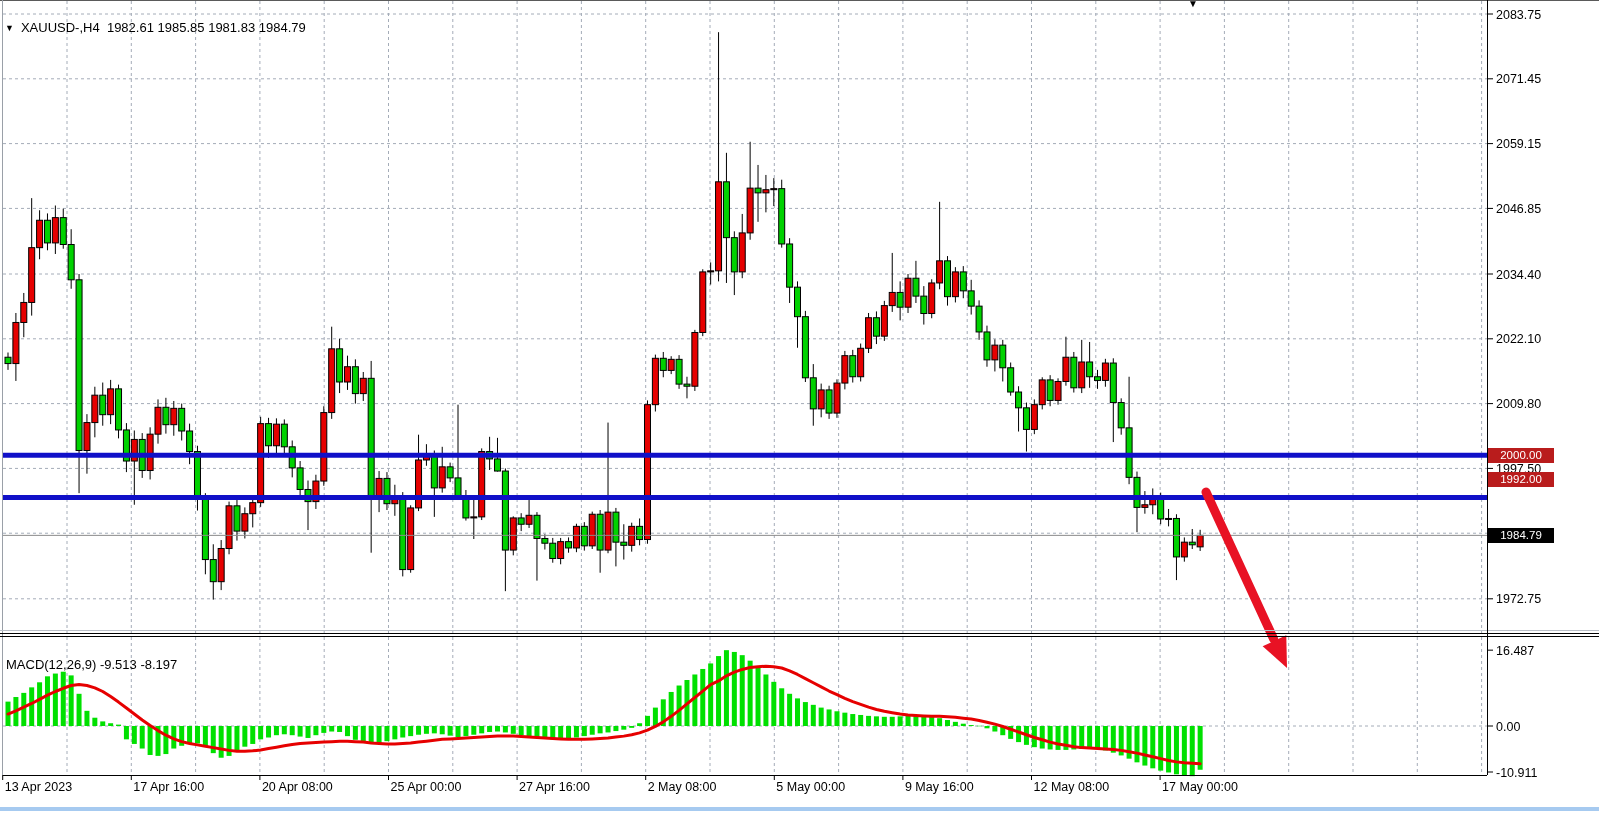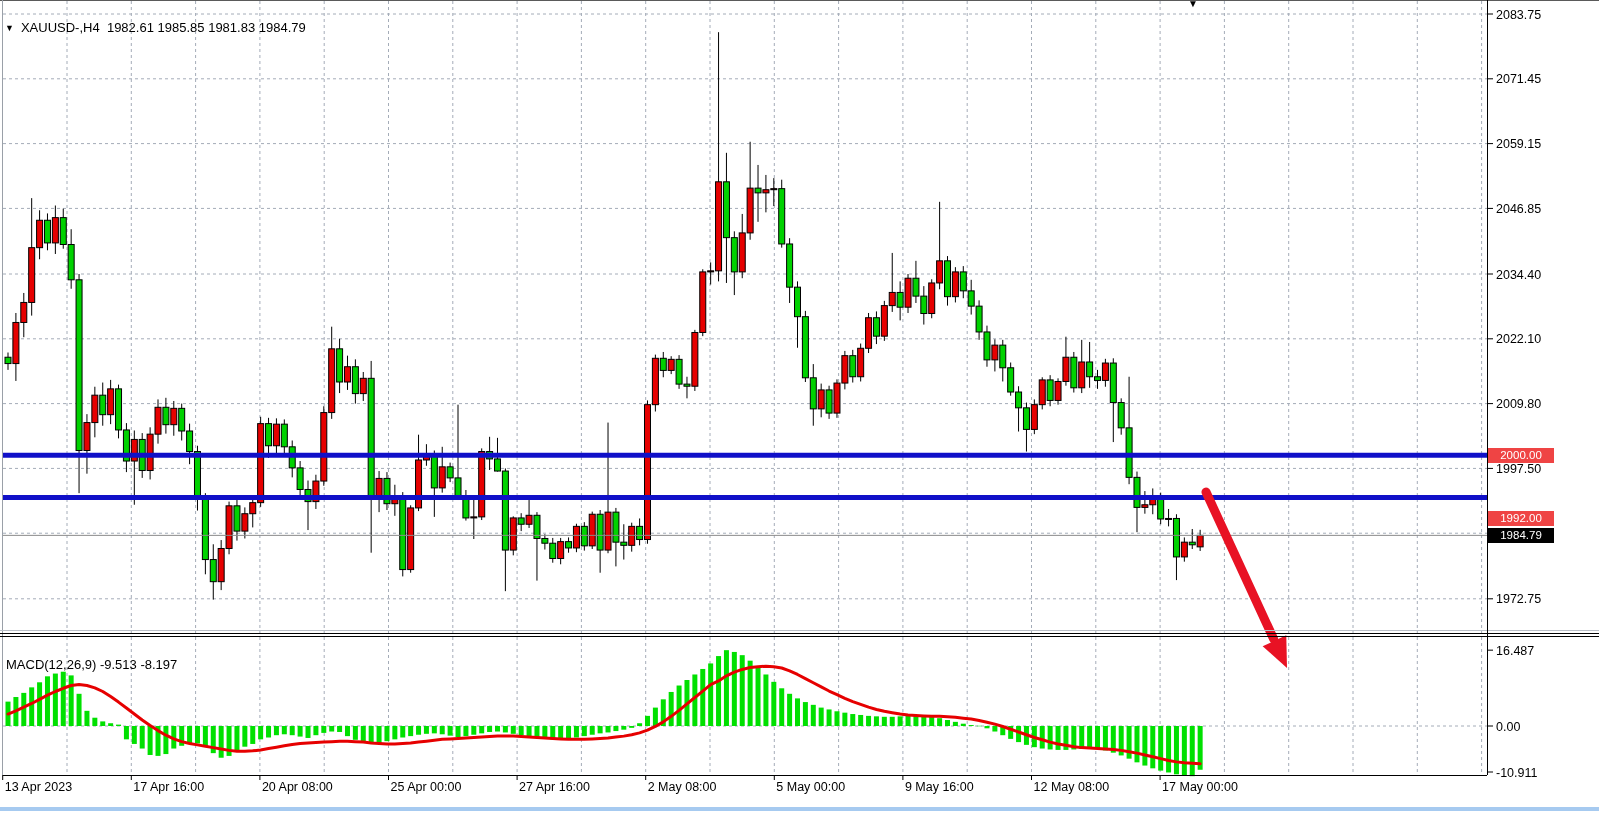--- a/index.html
+++ b/index.html
@@ -3,21 +3,21 @@
 <meta charset="utf-8">
 <style>
   html,body{margin:0;padding:0;background:#ffffff;font-family:"Liberation Sans",sans-serif;}
   #window{position:relative;width:1599px;height:813px;background:#fff;overflow:hidden;}
   #plot{position:absolute;left:0;top:0;}
   #title-bar{position:absolute;left:5px;top:20px;height:16px;font-size:13px;color:#000000;white-space:pre;}
   #title-bar .tri{font-size:9px;vertical-align:1px;margin-right:7px;}
   #macd-label{position:absolute;left:6px;top:657px;font-size:13px;color:#000;white-space:pre;}
   .badge{position:absolute;left:1488px;width:66px;height:15px;line-height:15px;
          text-align:center;font-size:11.5px;color:#fff;}
-  .badge.blue{background:#ef4444;}
+  .badge.blue{background:#b91c1c;}
   .badge.black{background:#000;}
   #shift-marker{position:absolute;left:1188px;top:-2px;font-size:10px;color:#000;}
   #bottom-edge{position:absolute;left:0;top:807px;width:1599px;height:4px;background:#a6caf0;}
   .svgtext{font-family:"Liberation Sans",sans-serif;}
 </style>
 </head>
 <body>
 
 <div id="window">
   <svg id="plot" width="1599" height="813">
@@ -575,18 +575,18 @@
       <text x="1033.5" y="791" font-size="12.5" fill="#000000" text-anchor="start" class="svgtext">12 May 08:00</text>
       <line x1="1160.1" y1="775" x2="1160.1" y2="780" stroke="#000"></line>
       <text x="1162.1" y="791" font-size="12.5" fill="#000000" text-anchor="start" class="svgtext">17 May 00:00</text>
     </svg>
 
   <div id="title-bar"><span class="tri">▼</span><span>XAUUSD-,H4</span><span>&nbsp;&nbsp;</span><span>1982.61</span><span>&nbsp;</span><span>1985.85</span><span>&nbsp;</span><span>1981.83</span><span>&nbsp;</span><span>1984.79</span></div>
 
   <div id="macd-label"><span>MACD(12,26,9)</span><span>&nbsp;</span><span>-9.513</span><span>&nbsp;</span><span>-8.197</span></div>
 
   <div class="badge blue" id="badge-2000" style="top: 448px;">2000.00</div>
-  <div class="badge blue" id="badge-1992" style="top: 511px; text-align: center;">1992.00</div>
+  <div class="badge blue" id="badge-1992" style="top: 472px; text-align: center;">1992.00</div>
   <div class="badge black" id="badge-current" style="top: 528px;">1984.79</div>
 
   <div id="shift-marker">▼</div>
   <div id="bottom-edge"></div>
 </div>
 
 </body></html>

